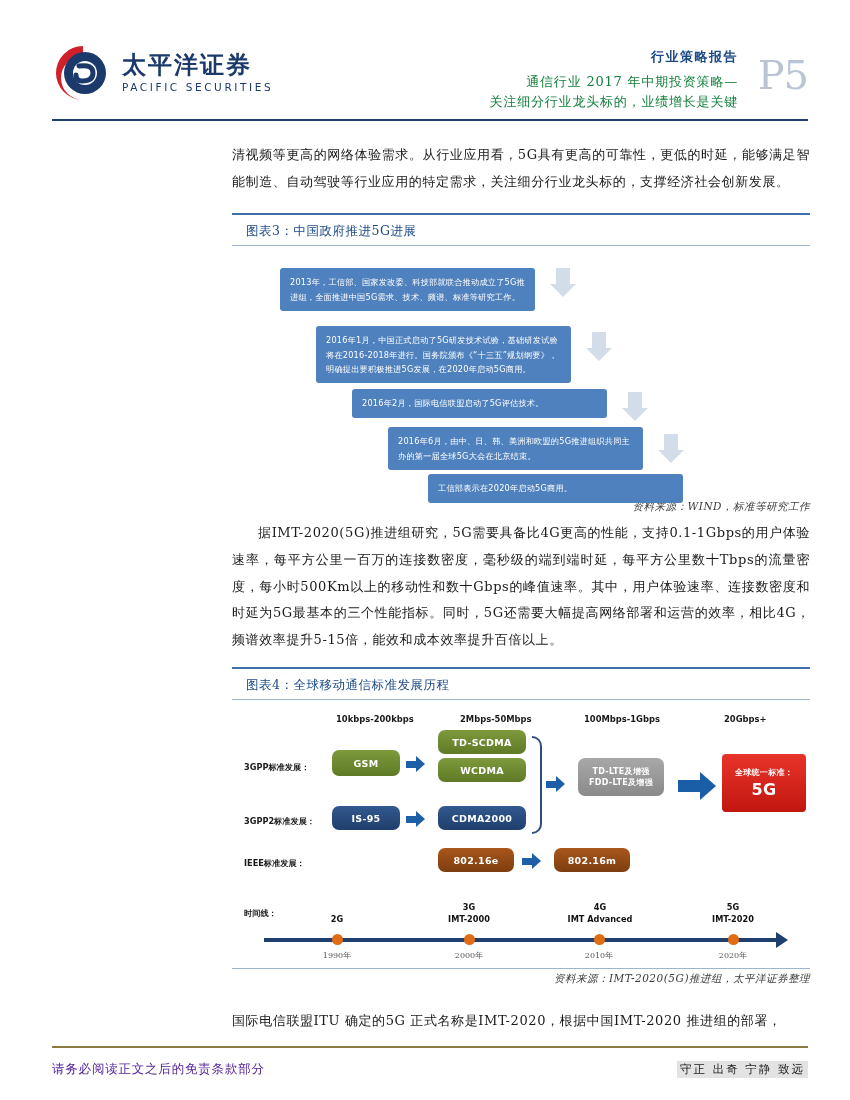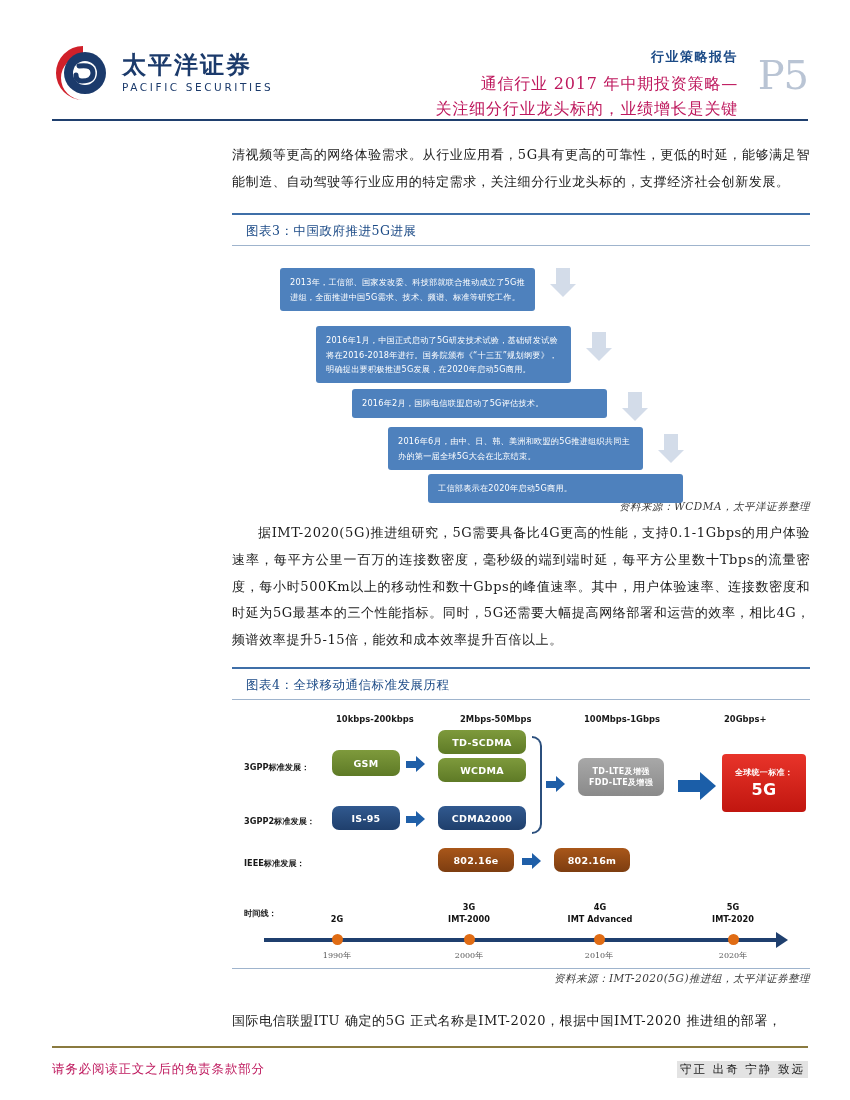--- a/index.html
+++ b/index.html
@@ -30,21 +30,21 @@
   }
   .header-right {
     position: absolute; right: 112px; top: 48px;
     text-align: right;
   }
   .hdr-title {
     font-family: "DejaVu Serif", serif; font-weight: bold;
     font-size: 13px; color: #1b4a86; letter-spacing: 1.5px;
   }
   .hdr-sub {
-    font-size: 16px; color: #be185d; margin-top: 6px;
+    font-size: 13px; color: #15803d; margin-top: 6px;
     letter-spacing: 0.8px; line-height: 1.55;
   }
   .page-num {
     position: absolute; right: 42px; top: 52px;
     font-family: "DejaVu Serif", serif; font-size: 40px;
     color: #b9c4d4; letter-spacing: -1px;
   }
   .hdr-rule {
     position: absolute; left: 52px; right: 42px; top: 119px;
     height: 2px; background: #1f3f6e;
@@ -163,21 +163,21 @@
 
   
   .footer-rule {
     position: absolute; left: 52px; right: 42px; bottom: 52px;
     height: 2px; background: #8a7a3f;
   }
   .footer {
     position: absolute; left: 52px; right: 42px; bottom: 22px;
     display: flex; justify-content: space-between; align-items: baseline;
   }
-  .footer-left { font-size: 12.5px; color: #be185d; letter-spacing: .8px; }
+  .footer-left { font-size: 12.5px; color: #4c1d95; letter-spacing: .8px; }
   .footer-right {
     font-size: 11.5px; color: #1a1a1a; letter-spacing: 2px;
     background: #e3e3e3; padding: 1px 3px;
   }
 </style>
 </head>
 <body>
 
 <div class="page">
 
@@ -235,21 +235,21 @@
         <div class="f3arrow" style="left:390px; top:146px;">
           <div class="shaft"></div>
             <div class="tip"></div>
         </div>
         <div class="f3arrow" style="left:426px; top:188px;">
           <div class="shaft"></div>
             <div class="tip"></div>
         </div>
       </div>
 
-      <div class="fig-source">资料来源：WCDMA，太平洋证券整理</div>
+      <div class="fig-source">资料来源：WIND，标准等研究工作</div>
     </div>
 
     <p class="para indent" style="margin-top:6px;">据IMT-2020(5G)推进组研究，5G需要具备比4G更高的性能，支持0.1-1Gbps的用户体验速率，每平方公里一百万的连接数密度，毫秒级的端到端时延，每平方公里数十Tbps的流量密度，每小时500Km以上的移动性和数十Gbps的峰值速率。其中，用户体验速率、连接数密度和时延为5G最基本的三个性能指标。同时，5G还需要大幅提高网络部署和运营的效率，相比4G，频谱效率提升5-15倍，能效和成本效率提升百倍以上。</p>
 
     <div class="figure" style="margin-top:14px;">
       <div class="fig-head">
         <span class="fig-title">图表4：全球移动通信标准发展历程</span>
       </div>
 
       <div class="fig4-body">

